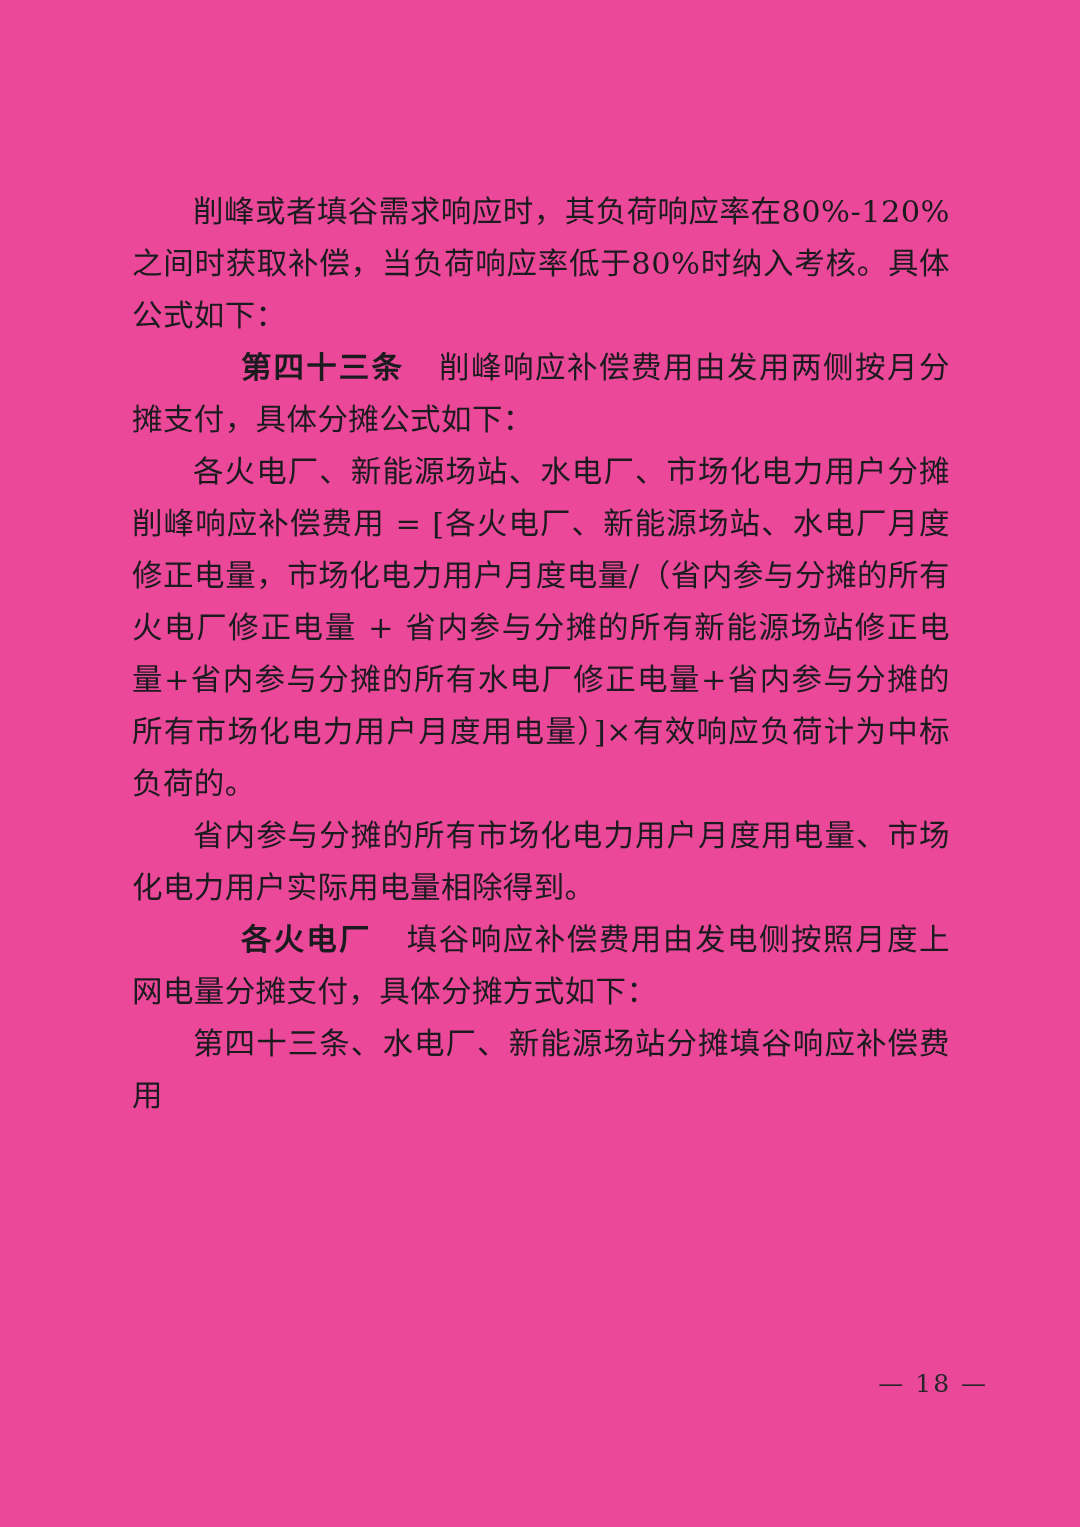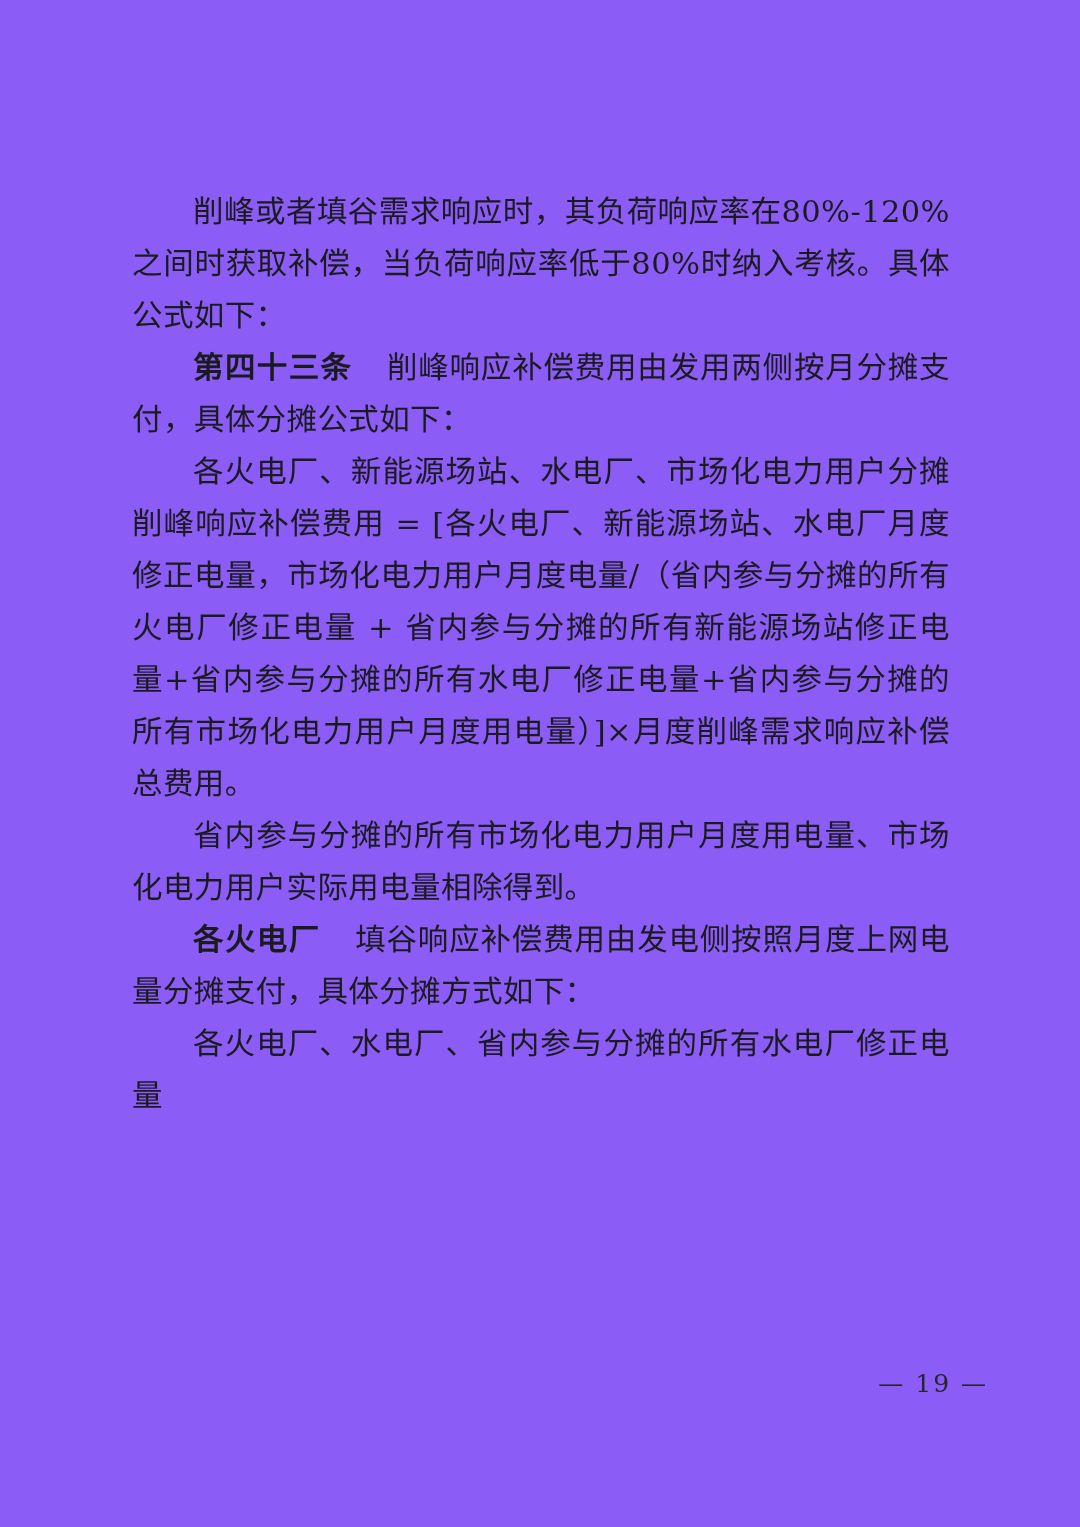--- a/index.html
+++ b/index.html
@@ -6,21 +6,21 @@
   html, body {
     margin: 0;
     padding: 0;
     background: #ffffff;
   }
 
   .page {
     position: relative;
     width: 1080px;
     height: 1527px;
-    background: #8b5cf6;
+    background: #ec4899;
     margin: 0 auto;
     overflow: hidden;
     font-family: "DejaVu Serif", "Liberation Serif", serif;
   }
 
   .doc-body {
     position: absolute;
     left: 132px;
     top: 186px;
     width: 818px;
@@ -46,20 +46,21 @@
 
   .para.indent-formula {
     text-indent: 61px;
   }
 
   
   .article-label {
     font-family: "DejaVu Sans", "Liberation Sans", sans-serif;
     font-weight: 700;
     letter-spacing: 1px;
+    margin-left: 48px;
   }
 
   .article-gap {
     display: inline-block;
     width: 34px;
   }
 
   .page-number {
     position: absolute;
     right: 92px;
@@ -77,25 +78,25 @@
 
 <div class="page">
 
   <div class="doc-body">
 
     <p class="para indent">削峰或者填谷需求响应时，其负荷响应率在80%-120%之间时获取补偿，当负荷响应率低于80%时纳入考核。具体公式如下：</p>
 
 
     <p class="para indent"><span class="article-label">第四十三条</span><span class="article-gap"></span><span>削峰响应补偿费用由发用两侧按月分摊支付，具体分摊公式如下：</span></p>
 
-    <p class="para indent-formula">各火电厂、新能源场站、水电厂、市场化电力用户分摊削峰响应补偿费用 = [各火电厂、新能源场站、水电厂月度修正电量，市场化电力用户月度电量/（省内参与分摊的所有火电厂修正电量 + 省内参与分摊的所有新能源场站修正电量+省内参与分摊的所有水电厂修正电量+省内参与分摊的所有市场化电力用户月度用电量）]×月度削峰需求响应补偿总费用。</p>
+    <p class="para indent-formula">各火电厂、新能源场站、水电厂、市场化电力用户分摊削峰响应补偿费用 = [各火电厂、新能源场站、水电厂月度修正电量，市场化电力用户月度电量/（省内参与分摊的所有火电厂修正电量 + 省内参与分摊的所有新能源场站修正电量+省内参与分摊的所有水电厂修正电量+省内参与分摊的所有市场化电力用户月度用电量）]×有效响应负荷计为中标负荷的。</p>
 
     <p class="para indent">省内参与分摊的所有市场化电力用户月度用电量、市场化电力用户实际用电量相除得到。</p>
 
     <p class="para indent"><span class="article-label">各火电厂</span><span class="article-gap"></span><span>填谷响应补偿费用由发电侧按照月度上网电量分摊支付，具体分摊方式如下：</span></p>
 
-    <p class="para indent">各火电厂、水电厂、省内参与分摊的所有水电厂修正电量</p>
+    <p class="para indent">第四十三条、水电厂、新能源场站分摊填谷响应补偿费用</p>
 
   </div>
 
-  <div class="page-number">— 19 —</div>
+  <div class="page-number">— 18 —</div>
 
 </div>
 
 </body></html>

